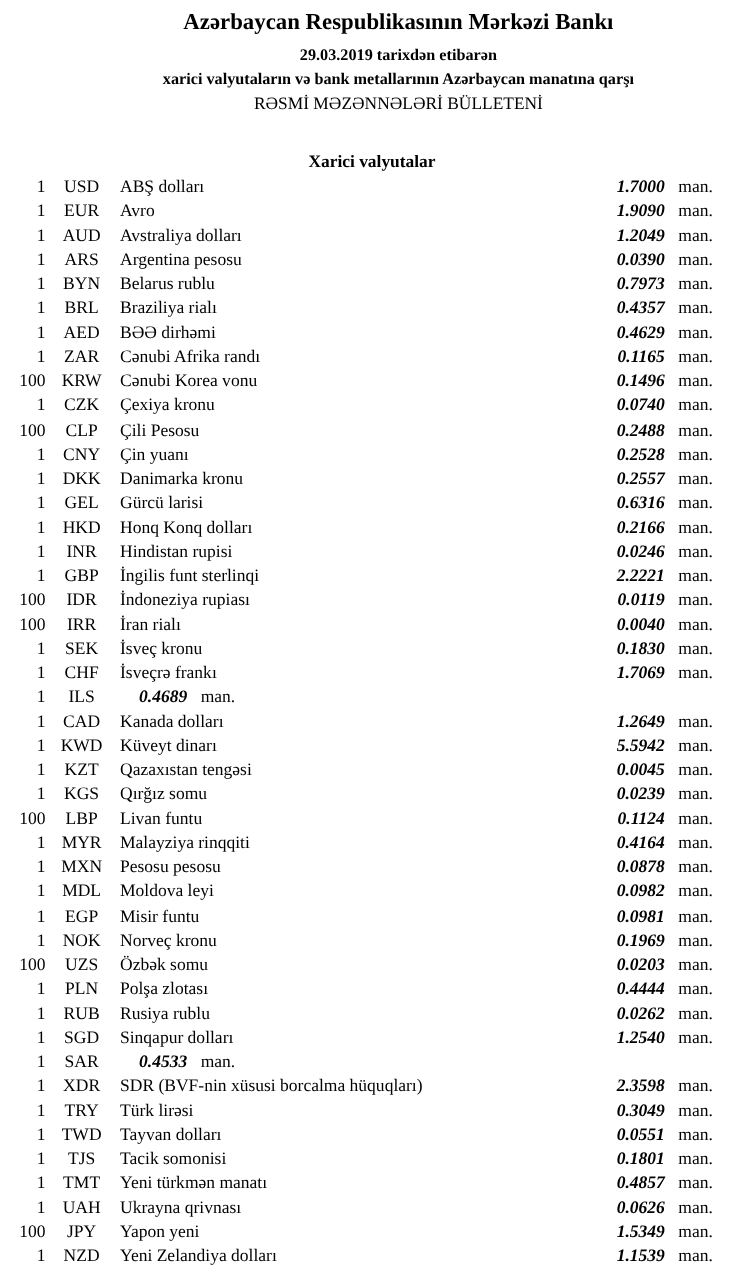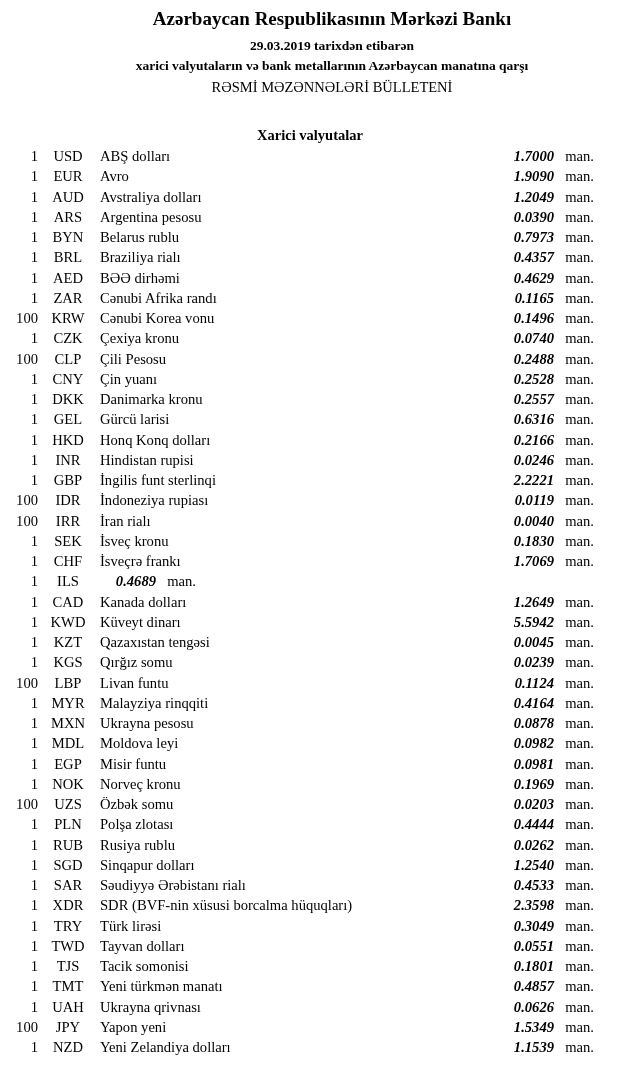--- a/index.html
+++ b/index.html
@@ -296,21 +296,21 @@
       <div class="rate-row">
       <span class="col-qty">1</span>
       <span class="col-code">MYR</span>
       <span class="col-name">Malayziya rinqqiti</span>
       <span class="col-rate">0.4164</span>
       <span class="col-unit">man.</span>
     </div>
       <div class="rate-row">
       <span class="col-qty">1</span>
       <span class="col-code">MXN</span>
-      <span class="col-name">Ukrayna pesosu</span>
+      <span class="col-name">Pesosu pesosu</span>
       <span class="col-rate">0.0878</span>
       <span class="col-unit">man.</span>
     </div>
       <div class="rate-row">
       <span class="col-qty">1</span>
       <span class="col-code">MDL</span>
       <span class="col-name">Moldova leyi</span>
       <span class="col-rate">0.0982</span>
       <span class="col-unit">man.</span>
     </div>
@@ -352,21 +352,20 @@
       <div class="rate-row">
       <span class="col-qty">1</span>
       <span class="col-code">SGD</span>
       <span class="col-name">Sinqapur dolları</span>
       <span class="col-rate">1.2540</span>
       <span class="col-unit">man.</span>
     </div>
       <div class="rate-row">
       <span class="col-qty">1</span>
       <span class="col-code">SAR</span>
-      <span class="col-name">Səudiyyə Ərəbistanı rialı</span>
       <span class="col-rate">0.4533</span>
       <span class="col-unit">man.</span>
     </div>
       <div class="rate-row">
       <span class="col-qty">1</span>
       <span class="col-code">XDR</span>
       <span class="col-name">SDR (BVF-nin xüsusi borcalma hüquqları)</span>
       <span class="col-rate">2.3598</span>
       <span class="col-unit">man.</span>
     </div>

